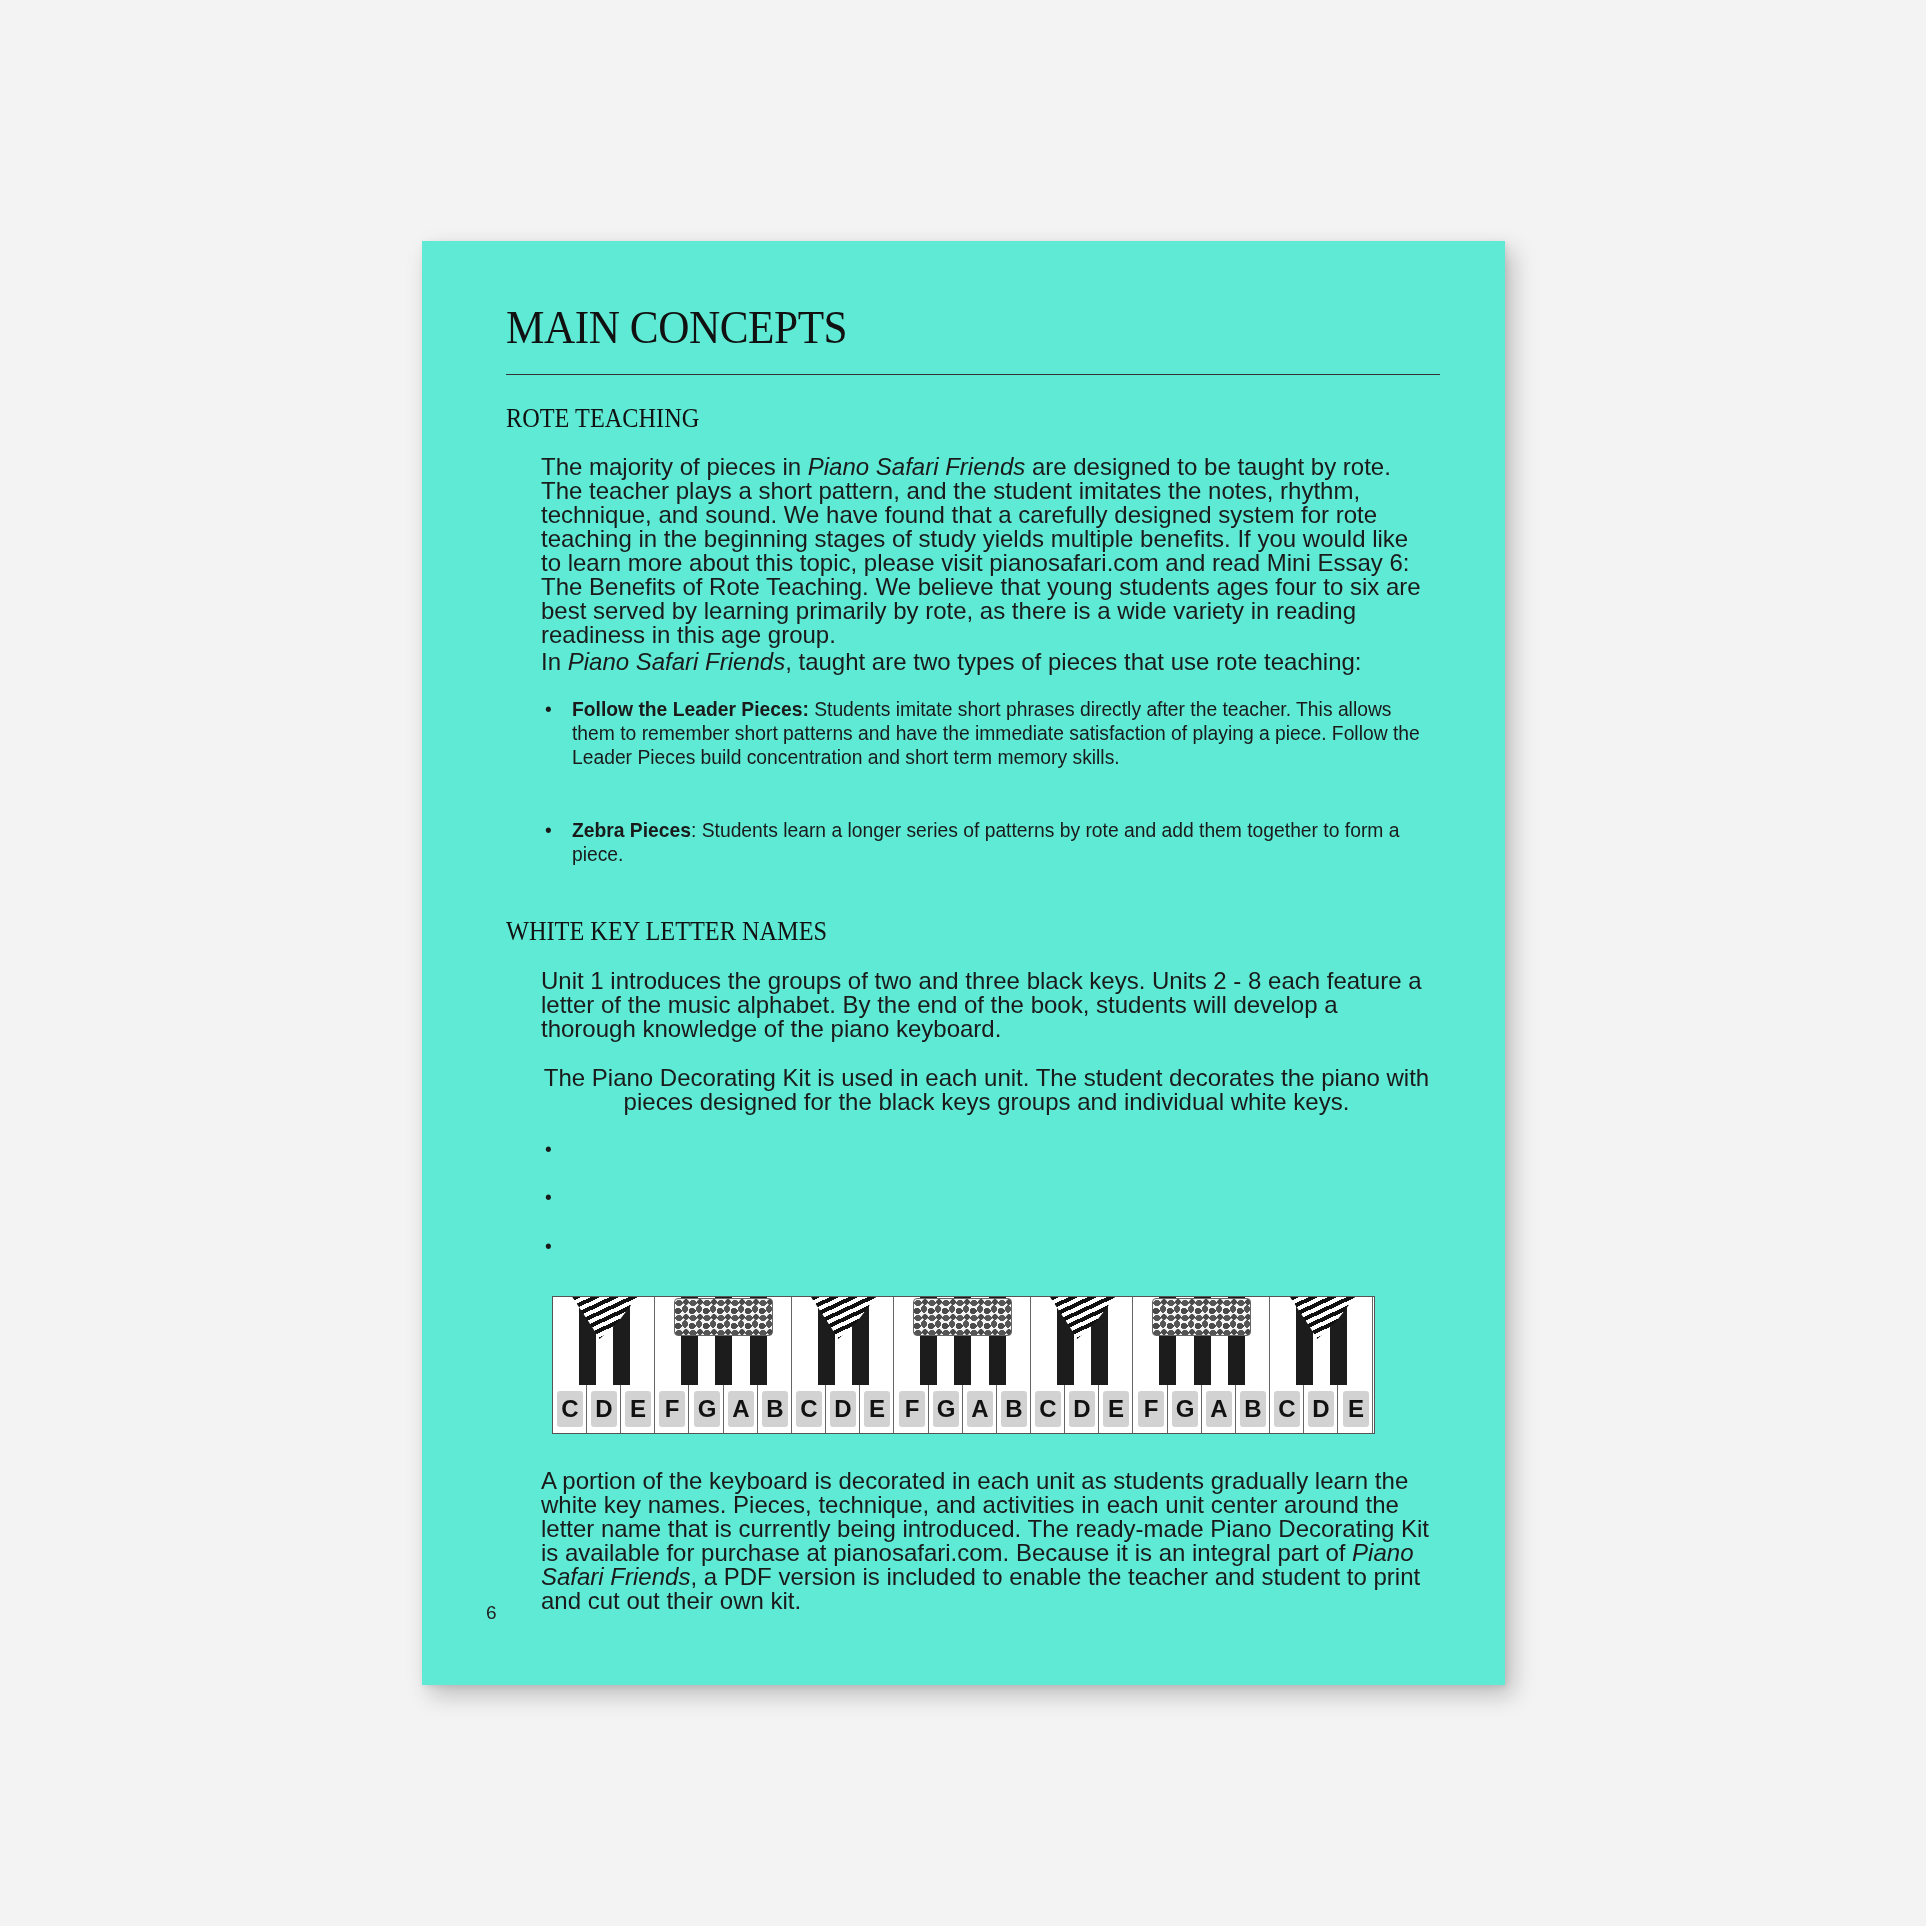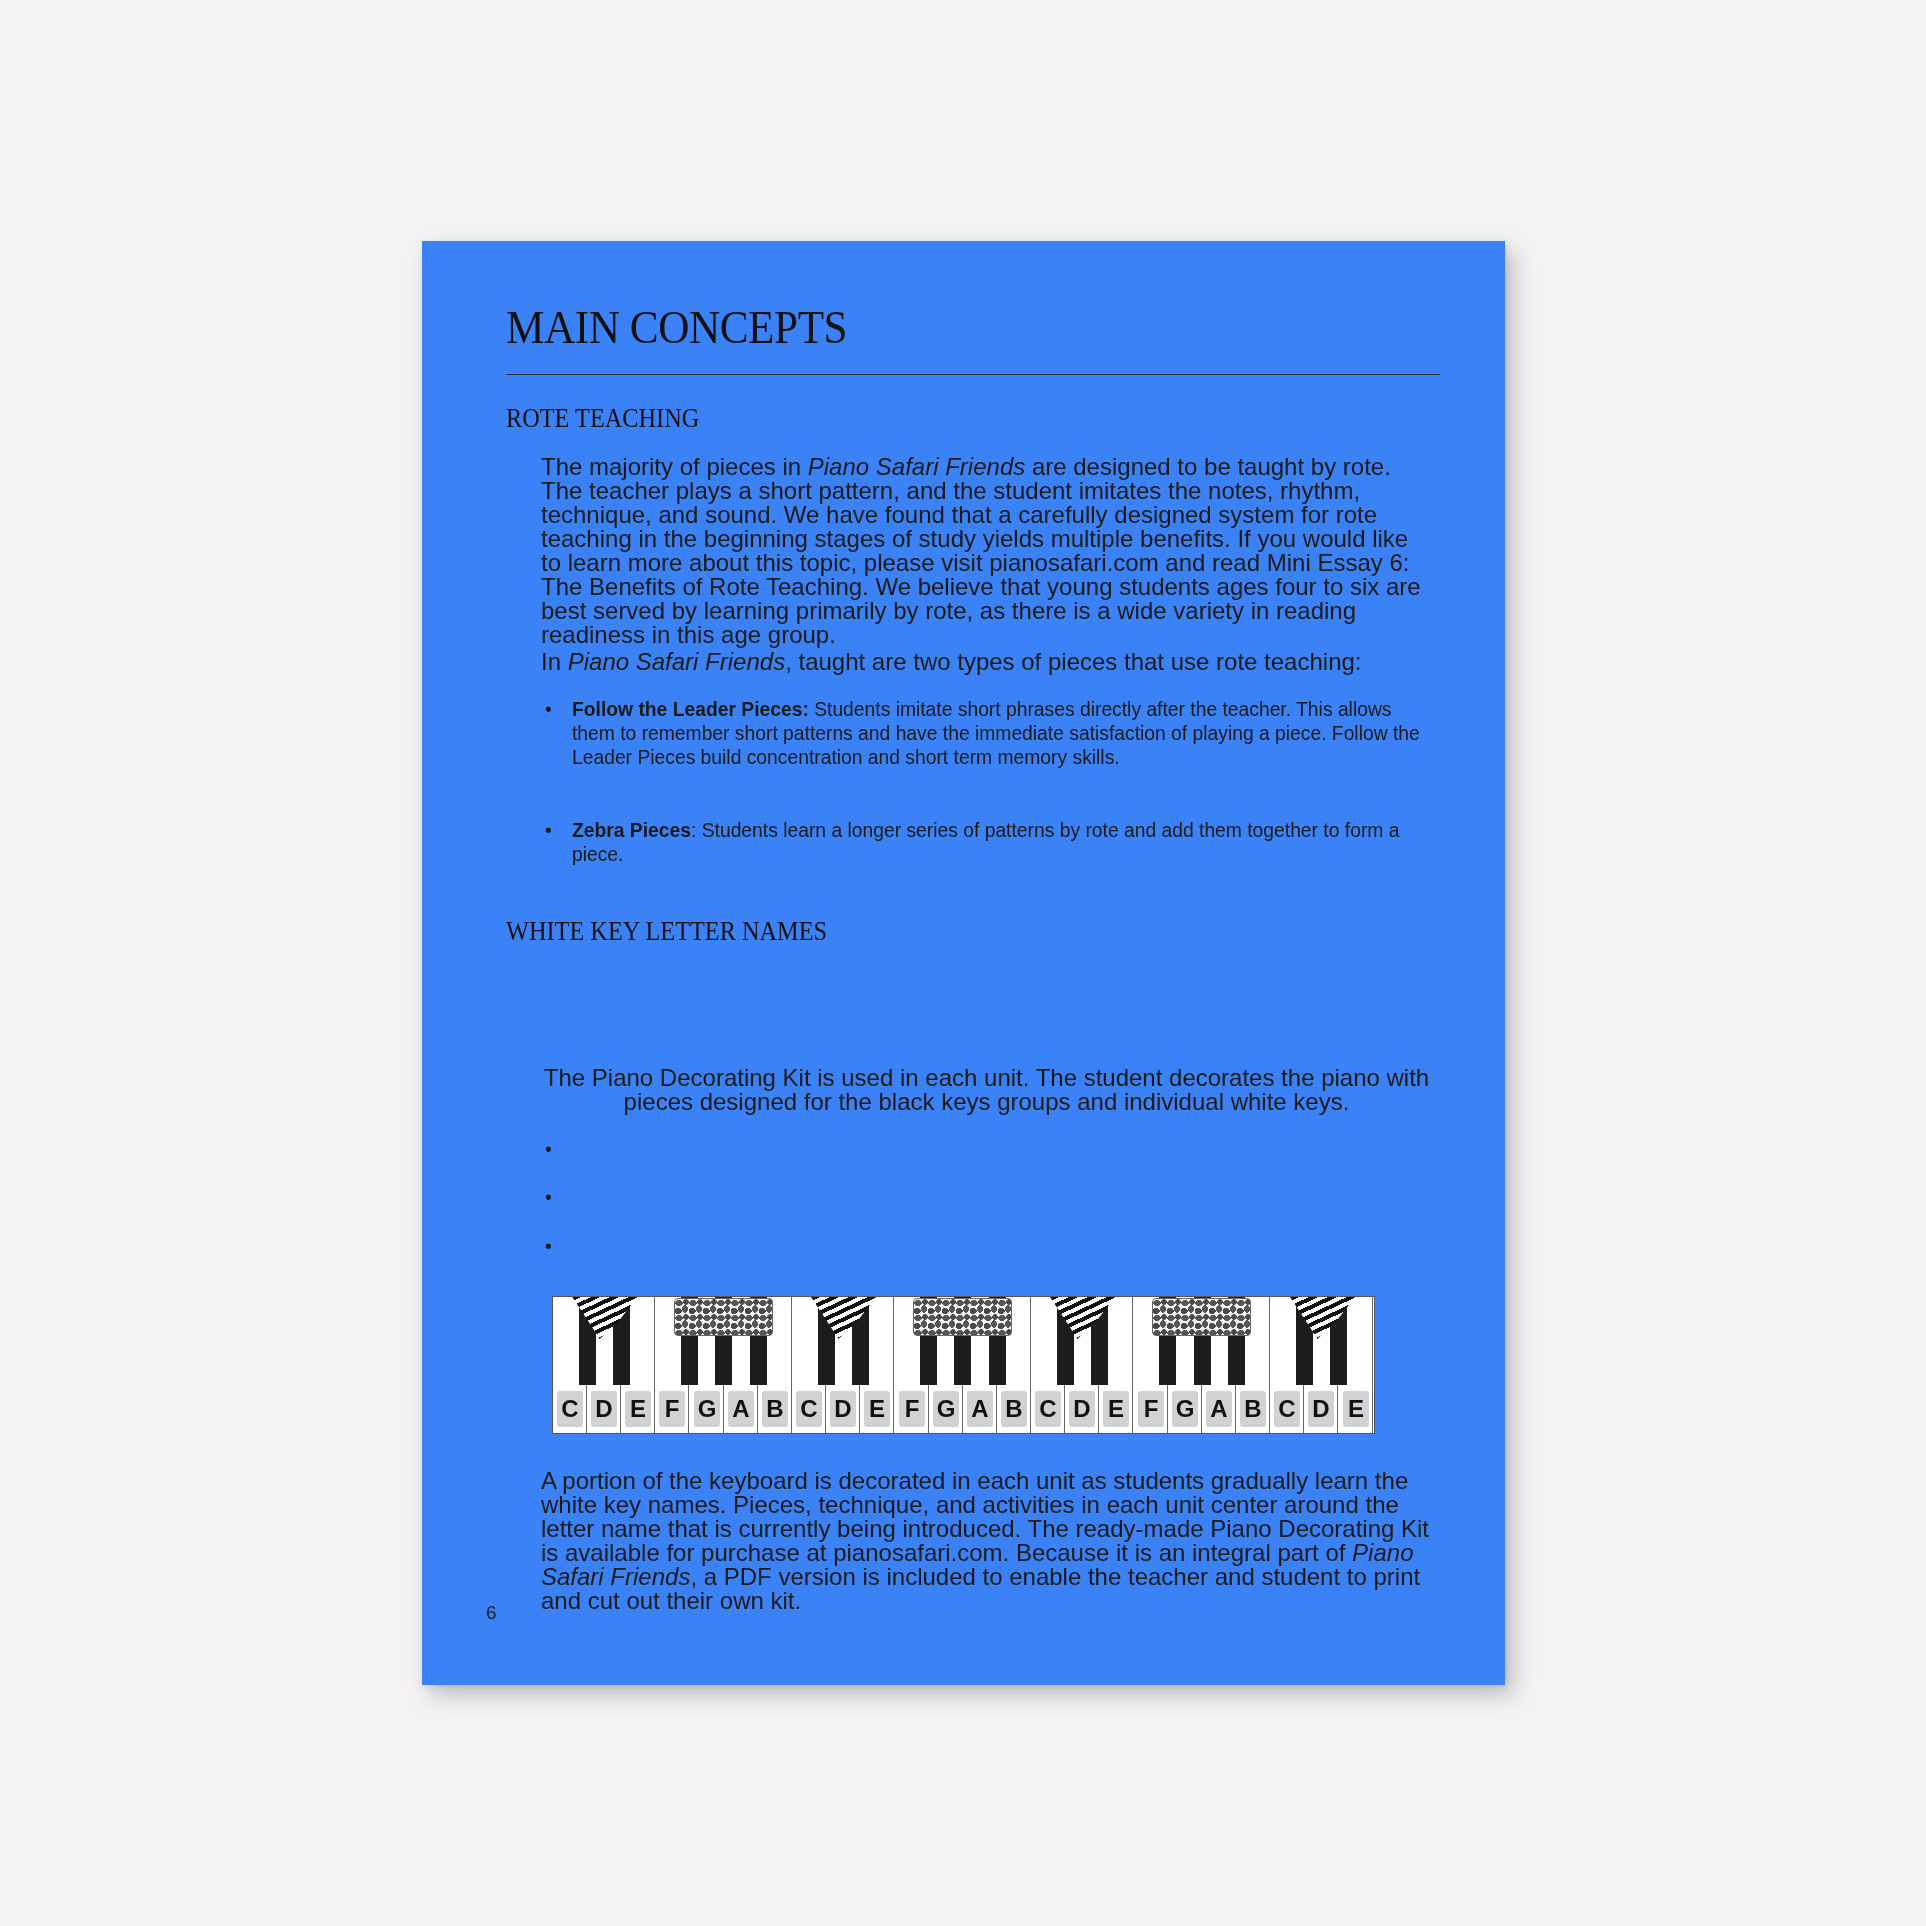--- a/index.html
+++ b/index.html
@@ -1,17 +1,17 @@
 <!DOCTYPE html>
 <html><head>
 <meta charset="utf-8">
 <style>
   html, body { margin:0; padding:0; }
   body { width:1927px; height:1927px; background:#f3f3f3; position:relative; overflow:hidden; font-family:"Liberation Sans", sans-serif; }
-  .page { position:absolute; left:422px; top:241px; width:1083px; height:1444px; background:#3b82f6;
+  .page { position:absolute; left:422px; top:241px; width:1083px; height:1444px; background:#5eead4;
           box-shadow: 8px 10px 22px rgba(0,0,0,0.22), 2px 2px 6px rgba(0,0,0,0.08); }
   .abs { position:absolute; }
   .title { left:84px; top:59px; font-family:"Liberation Serif", serif; font-size:47px; color:#111; letter-spacing:-0.5px; white-space:nowrap; transform:scaleX(0.92); transform-origin:left top; }
   .rule { left:84px; top:133px; width:934px; height:0; border-top:1.5px solid #333; }
   .h2 { left:84px; font-family:"Liberation Serif", serif; font-size:27px; color:#111; white-space:nowrap; transform:scaleX(0.9); transform-origin:left top; }
   .para { left:119px; width:891px; font-size:24px; line-height:24px; color:#1a1a1a; }
   .para i { font-style:italic; }
   .bullet { left:119px; width:891px; font-size:19.3px; line-height:24px; color:#1a1a1a; }
   .bullet .dot { position:absolute; left:4px; top:0; }
   .bullet .btxt { position:absolute; left:31px; width:860px; }
@@ -54,20 +54,21 @@
     <span class="btxt"><b>Follow the Leader Pieces:</b><span> Students imitate short phrases directly after the teacher. This allows them to remember short patterns and have the immediate satisfaction of playing a piece. Follow the Leader Pieces build concentration and short term memory skills.</span></span>
   </div>
 
   <div class="abs bullet" style="top:578px; height:50px;">
     <span class="dot">•</span>
     <span class="btxt"><b>Zebra Pieces</b><span>: Students learn a longer series of patterns by rote and add them together to form a piece.</span></span>
   </div>
 
   <div class="abs h2" style="top:675px;">WHITE KEY LETTER NAMES</div>
 
+  <div class="abs para" style="top:728px;">Unit 1 introduces the groups of two and three black keys. Units 2 - 8 each feature a letter of the music alphabet. By the end of the book, students will develop a thorough knowledge of the piano keyboard.</div>
   <div class="abs para" style="top:825px;text-align:center;">The Piano Decorating Kit is used in each unit. The student decorates the piano with pieces designed for the black keys groups and individual white keys.</div>
 
   <div class="abs bullet" style="top:897px; height:26px;">
     <span class="dot">•</span>
   </div>
   <div class="abs bullet" style="top:945px; height:26px;">
     <span class="dot">•</span>
   </div>
   <div class="abs bullet" style="top:994px; height:26px;">
     <span class="dot">•</span>

